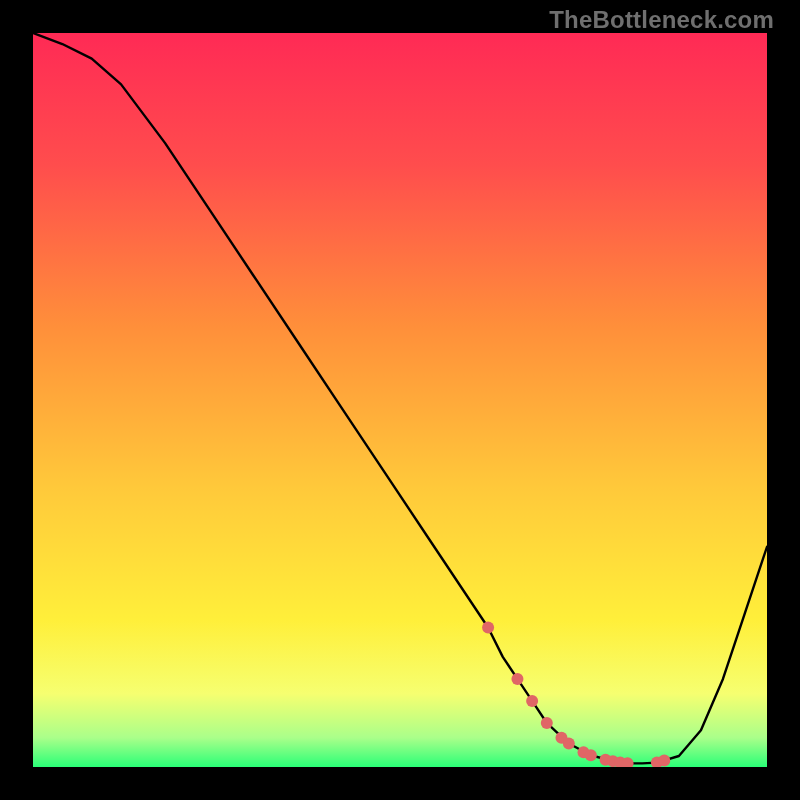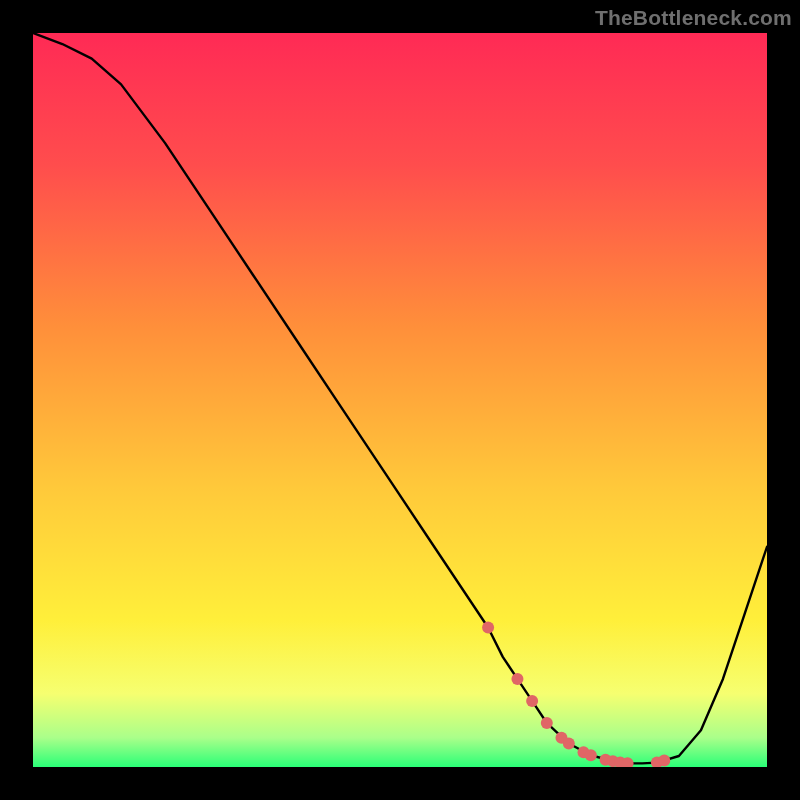--- a/index.html
+++ b/index.html
@@ -1,23 +1,23 @@
 <!DOCTYPE html>
 <html><head>
 <meta charset="utf-8">
 <style>
   * { margin: 0; padding: 0; box-sizing: border-box; }
   html, body { width: 800px; height: 800px; background: #000; overflow: hidden; }
   .wrap { position: relative; width: 800px; height: 800px; background: #000; }
   .attribution {
     position: absolute;
     top: 6px;
-    right: 8px;
+    right: 26px;
     font-family: Arial, Helvetica, sans-serif;
-    font-size: 21px;
+    font-size: 24px;
     font-weight: bold;
     color: #6f6f6f;
     letter-spacing: 0.2px;
     z-index: 10;
   }
   svg { display: block; }
   .plot-area { position: absolute; left: 33px; top: 33px; width: 734px; height: 734px; }
   .curve { fill: none; stroke: #000; stroke-width: 2.4; stroke-linejoin: round; stroke-linecap: round; }
   .marker { fill: #e06666; }
 </style>

